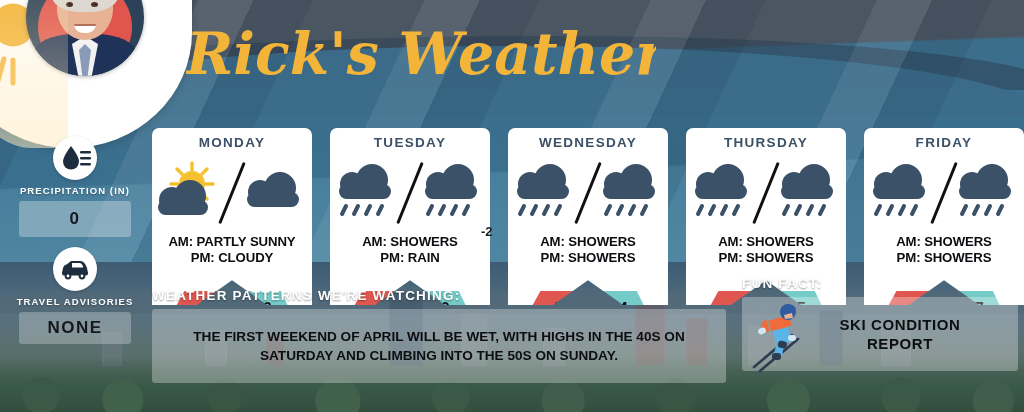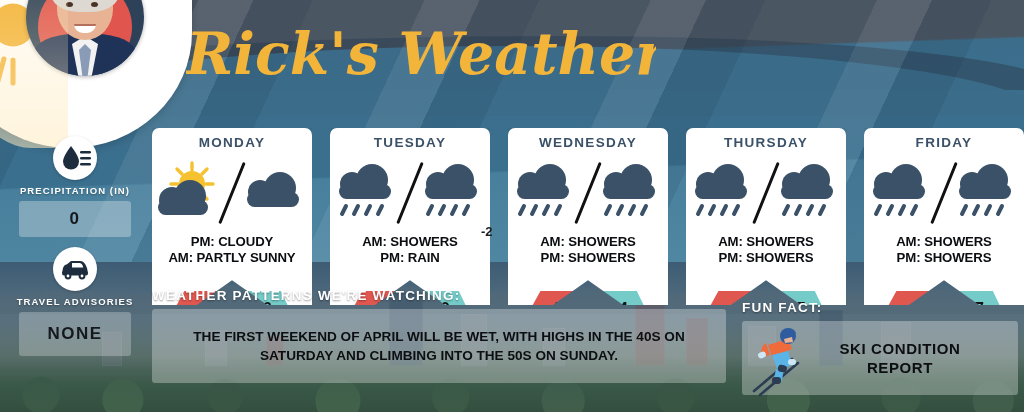--- a/index.html
+++ b/index.html
@@ -145,21 +145,21 @@
     text-shadow:0 1px 2px rgba(0,0,0,.35);
   }
   .side-value-box {
     width:112px; height:36px; margin:0 auto;
     background:rgba(255,255,255,.30);
     border-radius:3px;
     display:flex; align-items:center; justify-content:center;
     font-size:17px; font-weight:bold; color:#15181c;
     letter-spacing:1.5px;
   }
-  .side-value-box.alt { height:44px; background:rgba(255,255,255,.26); }
+  .side-value-box.alt { height:32px; background:rgba(255,255,255,.26); }
 
   
   .cards { position:absolute; left:152px; top:84px; width:872px; height:190px;
            display:flex; gap:18px;margin-top:44px; }
   .card {
     position:relative; flex:1 1 0; height:177px; background:#ffffff;
     border-radius:7px 7px 0 0;
     filter:drop-shadow(0 2px 4px rgba(0,0,0,.22));
     clip-path:polygon(0 0,100% 0,100% 100%,72% 100%,50% 86%,28% 100%,0 100%);
     padding-top:7px;
@@ -200,21 +200,21 @@
     width:62px; background:#74cbc8; margin-left:-9px; padding-left:8px;
     clip-path:polygon(0 50%,16% 0,86% 0,100% 50%,86% 100%,16% 100%);
   }
   .stray-note {
     position:absolute; left:481px; top:224px; font-size:13px;
     font-weight:bold; color:#1b1d21; z-index:5;
   }
 
   
   .patterns { position:absolute; left:152px; top:288px; width:574px; }
-  .fun      { position:absolute; left:742px; top:300px; width:276px; }
+  .fun      { position:absolute; left:742px; top:276px; width:276px; }
   .panel-head {
     font-size:13.5px; font-weight:bold; color:#fff; letter-spacing:1.2px;
     margin-bottom:6px; text-shadow:0 1px 2px rgba(0,0,0,.4);
   }
   .panel-body {
     background:rgba(255,255,255,.30);
     border-radius:3px;
     display:flex; align-items:center; justify-content:center;
     text-align:center;
     color:#0c0e11; font-weight:bold;
@@ -361,22 +361,22 @@
           <svg viewBox="0 0 74 62" width="74" height="62">
             <g fill="#3b5168">
               <circle cx="22" cy="32" r="12"></circle>
               <circle cx="42" cy="28" r="16"></circle>
               <rect x="9" y="32" width="52" height="15" rx="7.5"></rect>
             </g>
           </svg>
         </div>
       </div>
       <div class="cond">
+        <div>AM: PARTLY SUNNY</div>
         <div>PM: CLOUDY</div>
-        <div>AM: PARTLY SUNNY</div>
       </div>
       <div class="temps">
         <div class="t-hi">66</div>
         <div class="t-lo">46</div>
       </div>
     </div>
 
     <div class="card">
       <div class="card-day">TUESDAY</div>
       <div class="icons">

